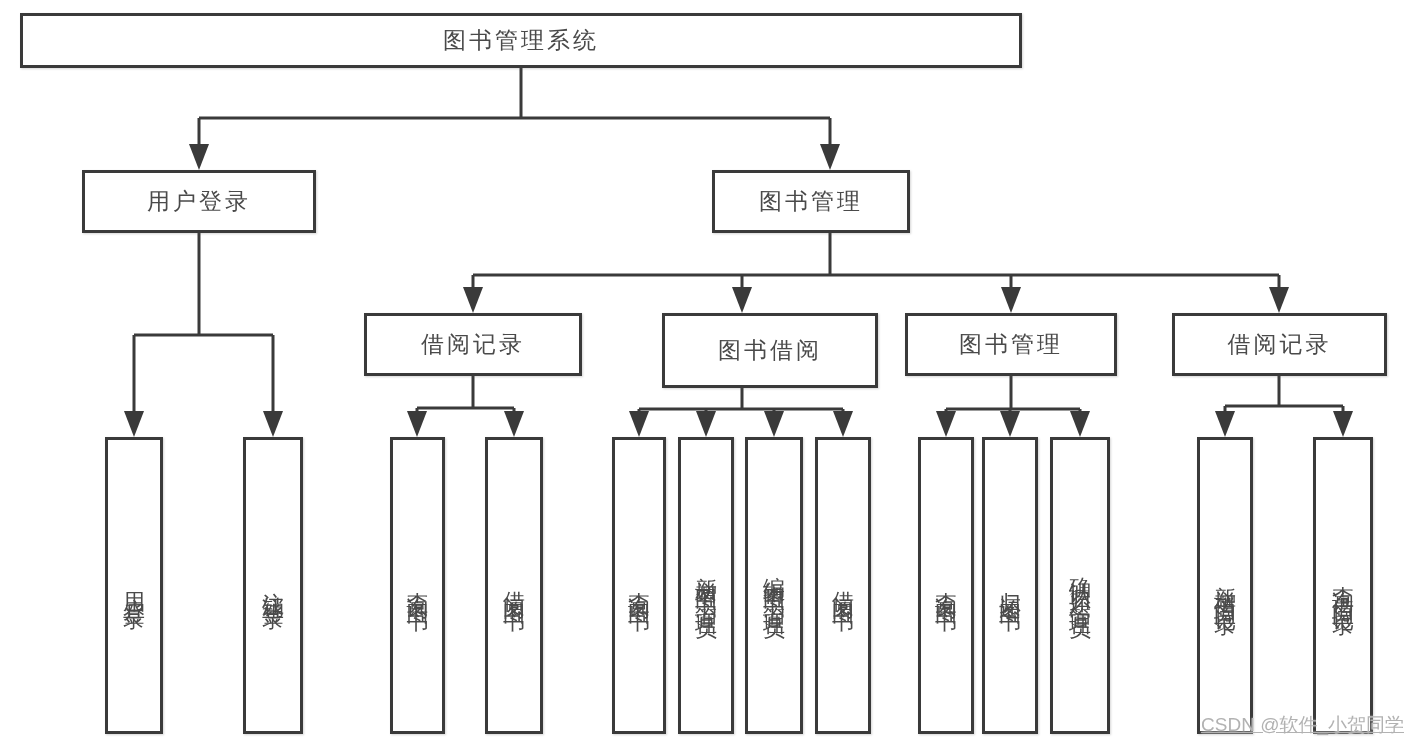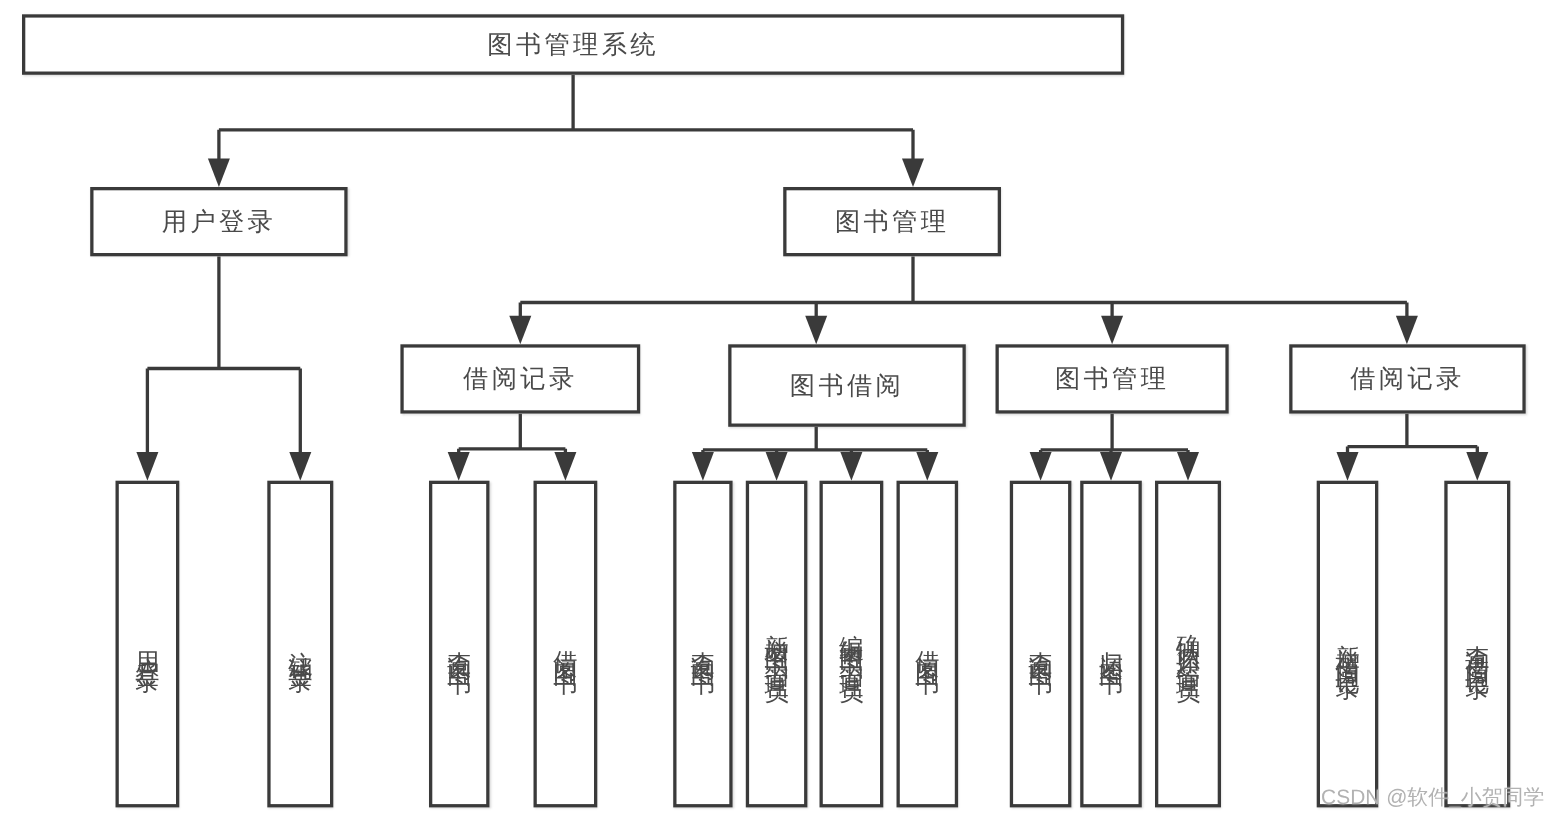--- a/index.html
+++ b/index.html
@@ -39,20 +39,21 @@
   }
   .watermark {
     position: absolute;
     left: 1158px; top: 712px; width: 246px;
     text-align: right;
     font-size: 19px;
     color: #b2b2b2;
     text-shadow: 0 0 2px rgba(255,255,255,0.9);
     white-space: nowrap;
     z-index: 10;
+    text-decoration: underline;
   }
 </style>
 </head>
 <body>
 
 <div class="stage">
 
   <svg class="wires" width="1405" height="747" viewBox="0 0 1405 747">
     <g stroke="#3a3a3a" stroke-width="3" fill="none">
       <path d="M521 68 V118 M199 118 H830 M199 118 V150 M830 118 V150"></path>

